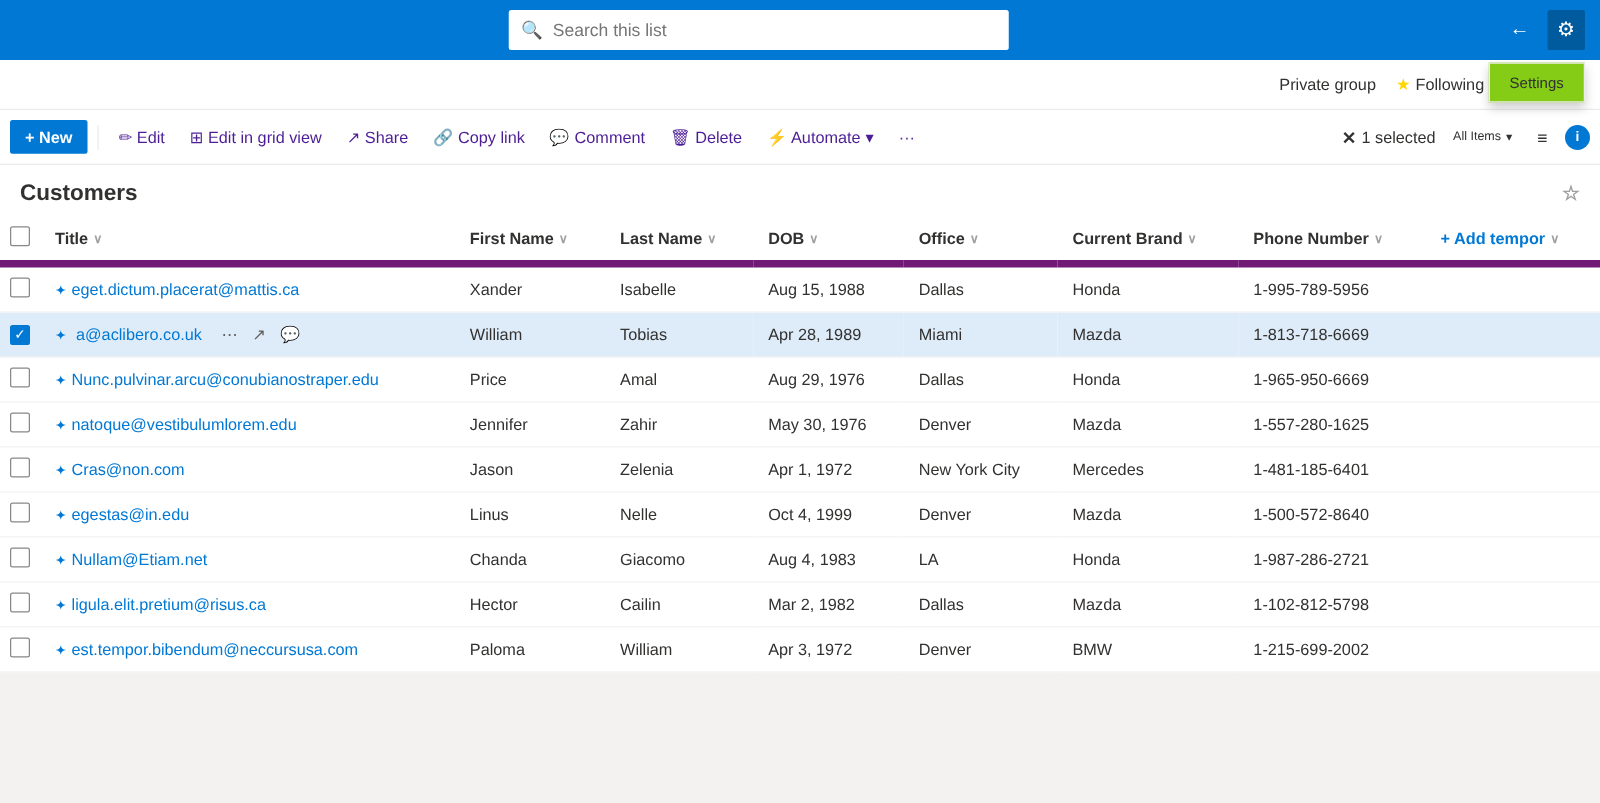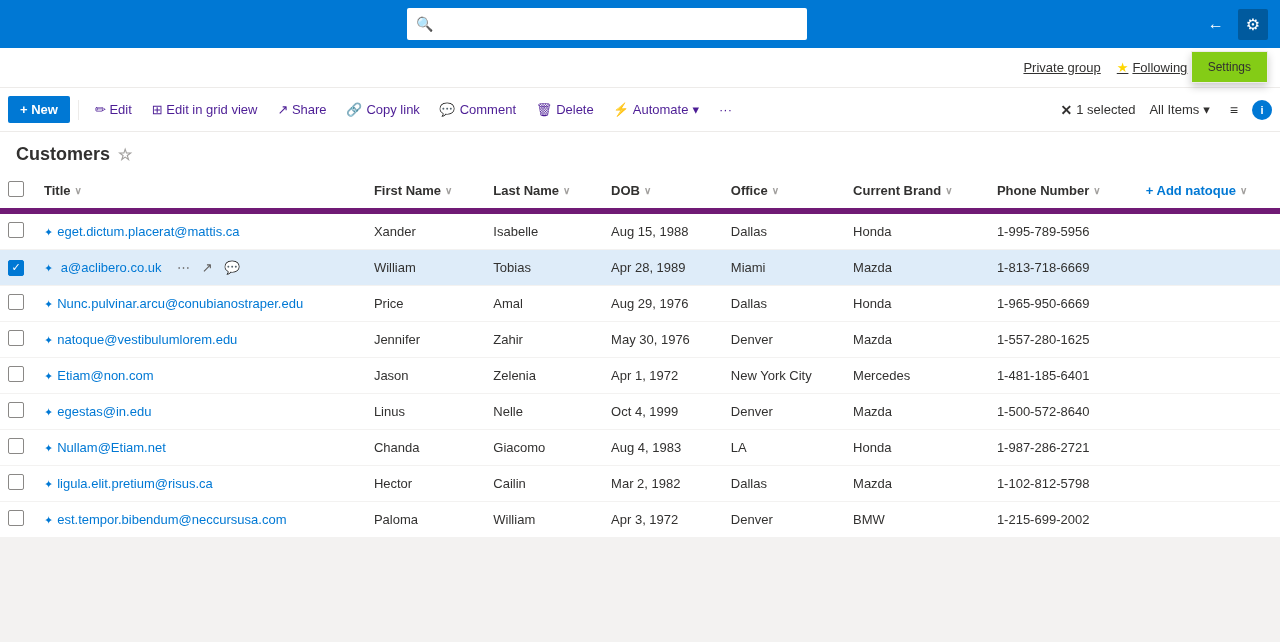--- a/index.html
+++ b/index.html
@@ -70,21 +70,21 @@
       height: 40px;
       display: flex;
       align-items: center;
       justify-content: flex-end;
       padding: 0 16px;
       gap: 16px;
       border-bottom: 1px solid #edebe9;
       font-size: 13px;
       color: #323130;
     }
-    .sub-header-item { display: flex; align-items: flex-end; gap: 4px; cursor: pointer; text-decoration: underline; }
+    .sub-header-item { display: flex; align-items: flex-end; gap: 4px; cursor: pointer; }
     .sub-header-item .star { color: #ffd700; }
 
     
     .toolbar {
       background: #fff;
       height: 44px;
       display: flex;
       align-items: center;
       padding: 0 8px;
       gap: 4px;
@@ -118,21 +118,21 @@
       gap: 8px;
       font-size: 13px;
       color: #323130;
     }
     .selected-badge { display: flex; align-items: center; gap: 4px; }
     .close-x { cursor: pointer; color: #323130; font-size: 14px; font-weight: 600; }
     .all-items-btn {
       background: none;
       border: none;
       cursor: pointer;
-      font-size: 13px;
+      font-size: 10px;
       color: #323130;
       display: flex;
       align-items: center;
       gap: 4px;
       padding: 4px 6px;
       border-radius: 2px;
     }
     .filter-icon-btn {
       background: none;
       border: none;
@@ -162,20 +162,21 @@
       padding: 0;
     }
     .list-title {
       display: flex;
       align-items: center;
       gap: 8px;
       padding: 12px 16px 8px 16px;
       font-size: 18px;
       font-weight: 600;
       color: #323130;
+      justify-content: space-between;
     }
     .list-title .star-outline { color: #a19f9d; cursor: pointer; font-size: 16px; }
 
     
     .data-table {
       width: 100%;
       border-collapse: collapse;
       font-size: 13px;
     }
     .data-table thead th {
@@ -214,20 +215,21 @@
   </style>
 </head>
 <body>
 
 <div class="top-bar">
   <div class="top-bar-left">
   </div>
   <div class="top-bar-center">
     <div class="search-box">
       <span class="search-icon">🔍</span>
+      <input type="text" placeholder="Search this list" style="">
     </div>
   </div>
   <div class="top-bar-right-wrap">
     <button class="icon-btn">←</button>
     <button class="icon-btn gear-btn">⚙</button>
     <div class="settings-tooltip">Settings</div>
   </div>
 </div>
 
 <div class="sub-header">
@@ -322,21 +324,21 @@
           </div>
         </th>
         <th>
           <div class="col-header">
             <span>Phone Number</span>
             <span class="sort-arrow">∨</span>
           </div>
         </th>
         <th>
           <div class="col-header add-col">
-            <span>+ Add natoque</span>
+            <span>+ Add tempor</span>
             <span class="sort-arrow">∨</span>
           </div>
         </th>
       </tr>
     </thead>
     <tbody id="table-body">
     <tr>
           <td class="checkbox-col"><div class="checkbox-cell"></div></td>
           <td><span class="row-icon">✦</span><a class="email-link">eget.dictum.placerat@mattis.ca</a></td>
           <td>Xander</td>
@@ -383,21 +385,21 @@
           <td>Jennifer</td>
           <td>Zahir</td>
           <td>May 30, 1976</td>
           <td>Denver</td>
           <td>Mazda</td>
           <td>1-557-280-1625</td>
           <td></td>
         </tr>
         <tr>
           <td class="checkbox-col"><div class="checkbox-cell"></div></td>
-          <td><span class="row-icon">✦</span><a class="email-link">Etiam@non.com</a></td>
+          <td><span class="row-icon">✦</span><a class="email-link">Cras@non.com</a></td>
           <td>Jason</td>
           <td>Zelenia</td>
           <td>Apr 1, 1972</td>
           <td>New York City</td>
           <td>Mercedes</td>
           <td>1-481-185-6401</td>
           <td></td>
         </tr>
         <tr>
           <td class="checkbox-col"><div class="checkbox-cell"></div></td>

